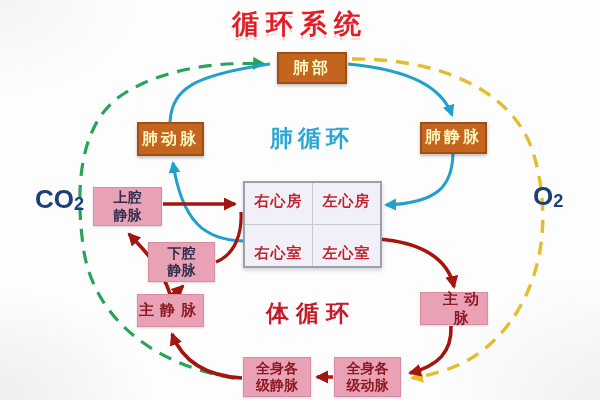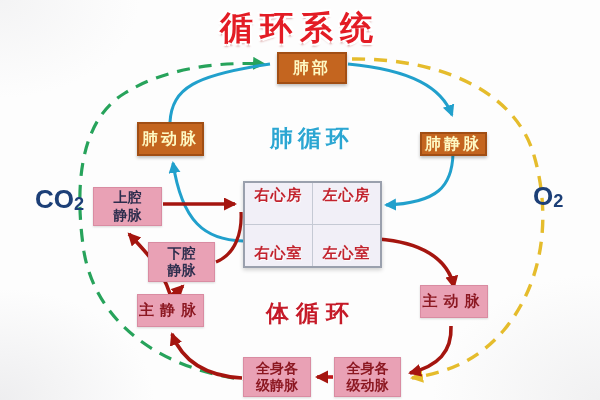--- a/index.html
+++ b/index.html
@@ -11,47 +11,47 @@
       radial-gradient(240px 180px at 100% 100%, rgba(228,228,230,.5), rgba(255,255,255,0) 70%),
       radial-gradient(200px 140px at 0% 0%, rgba(232,232,234,.45), rgba(255,255,255,0) 70%),
       #fdfdfd;
   }
   .layer{position:absolute;left:0;top:0;width:600px;height:400px;}
   svg.layer{z-index:1;}
   .ui{z-index:2;}
 
   .title{
     position:absolute;left:50%;top:6px;transform:translateX(-50%);
-    font-size:33px;font-weight:bold;letter-spacing:7px;color:#e31c25;white-space:nowrap;
+    font-size:27px;font-weight:bold;letter-spacing:7px;color:#e31c25;white-space:nowrap;
     text-shadow:-2px -2px 0 #fff,2px -2px 0 #fff,-2px 2px 0 #fff,2px 2px 0 #fff,0 3px 2px rgba(160,20,20,.35);
   }
 
   .box{position:absolute;display:flex;flex-direction:column;align-items:center;justify-content:center;
        text-align:center;font-weight:bold;line-height:1.25;box-sizing:border-box;}
   .box-orange{background:#c4651f;border:2px solid #a14e14;color:#fef9c3;
               box-shadow:0 2px 3px rgba(0,0,0,.25);font-size:16px;letter-spacing:3px;}
   .box-pink{background:#e9a1b5;border:1px solid #d98ca2;box-shadow:0 1px 2px rgba(0,0,0,.15);font-size:14px;}
   .txt-navy{color:#2d2d4d;}
   .txt-maroon{color:#8c1822;}
 
   .b-lungs{left:277px;top:52px;width:70px;height:32px;}
   .b-pa{left:137px;top:122px;width:67px;height:34px;}
-  .b-pv{left:420px;top:132px;width:67px;height:24px;}
+  .b-pv{left:420px;top:122px;width:67px;height:32px;font-family:Liberation Mono, monospace;}
   .b-svc{left:93px;top:187px;width:69px;height:39px;}
   .b-ivc{left:148px;top:242px;width:67px;height:40px;}
   .b-mv{left:137px;top:294px;width:67px;height:33px;letter-spacing:6px;font-size:15px;justify-content:center;}
-  .b-ao{left:420px;top:285px;width:68px;height:33px;letter-spacing:6px;font-size:15px;}
+  .b-ao{left:420px;top:292px;width:68px;height:33px;letter-spacing:6px;font-size:15px;padding-left:20px;}
   .b-sv{left:243px;top:357px;width:68px;height:40px;}
   .b-sa{left:334px;top:357px;width:67px;height:40px;}
 
   .heart{position:absolute;left:243px;top:181px;width:135px;height:83px;
          display:grid;grid-template-columns:1fr 1fr;grid-template-rows:1fr 1fr;
          border:2px solid #9aa0ad;background:#c5c9d4;gap:1px;box-shadow:0 2px 4px rgba(0,0,0,.18);}
   .cell{background:#f1eff7;display:flex;align-items:flex-start;justify-content:center;
-        font-weight:bold;font-size:15px;color:#c2232e;letter-spacing:1px;padding-top:3px;
+        font-weight:bold;font-size:15px;color:#c2232e;letter-spacing:1px;padding-top:9px;
         text-shadow:1px 1px 0 rgba(255,255,255,.8);}
   .cell.bottom{align-items:flex-end;padding-top:0;padding-bottom:3px;}
 
   .region{position:absolute;font-weight:bold;font-size:23px;white-space:nowrap;
           text-shadow:-1px -1px 0 #fff,1px 1px 0 rgba(255,255,255,.7);}
   .r-pul{left:270px;top:123px;color:#2ba6d2;letter-spacing:5px;}
   .r-sys{left:266px;top:298px;color:#c51a28;letter-spacing:7px;}
 
   .gas{position:absolute;font-weight:bold;font-size:26px;color:#1c3f77;white-space:nowrap;}
   .gas .sub{font-size:0.7em;vertical-align:-0.12em;}

